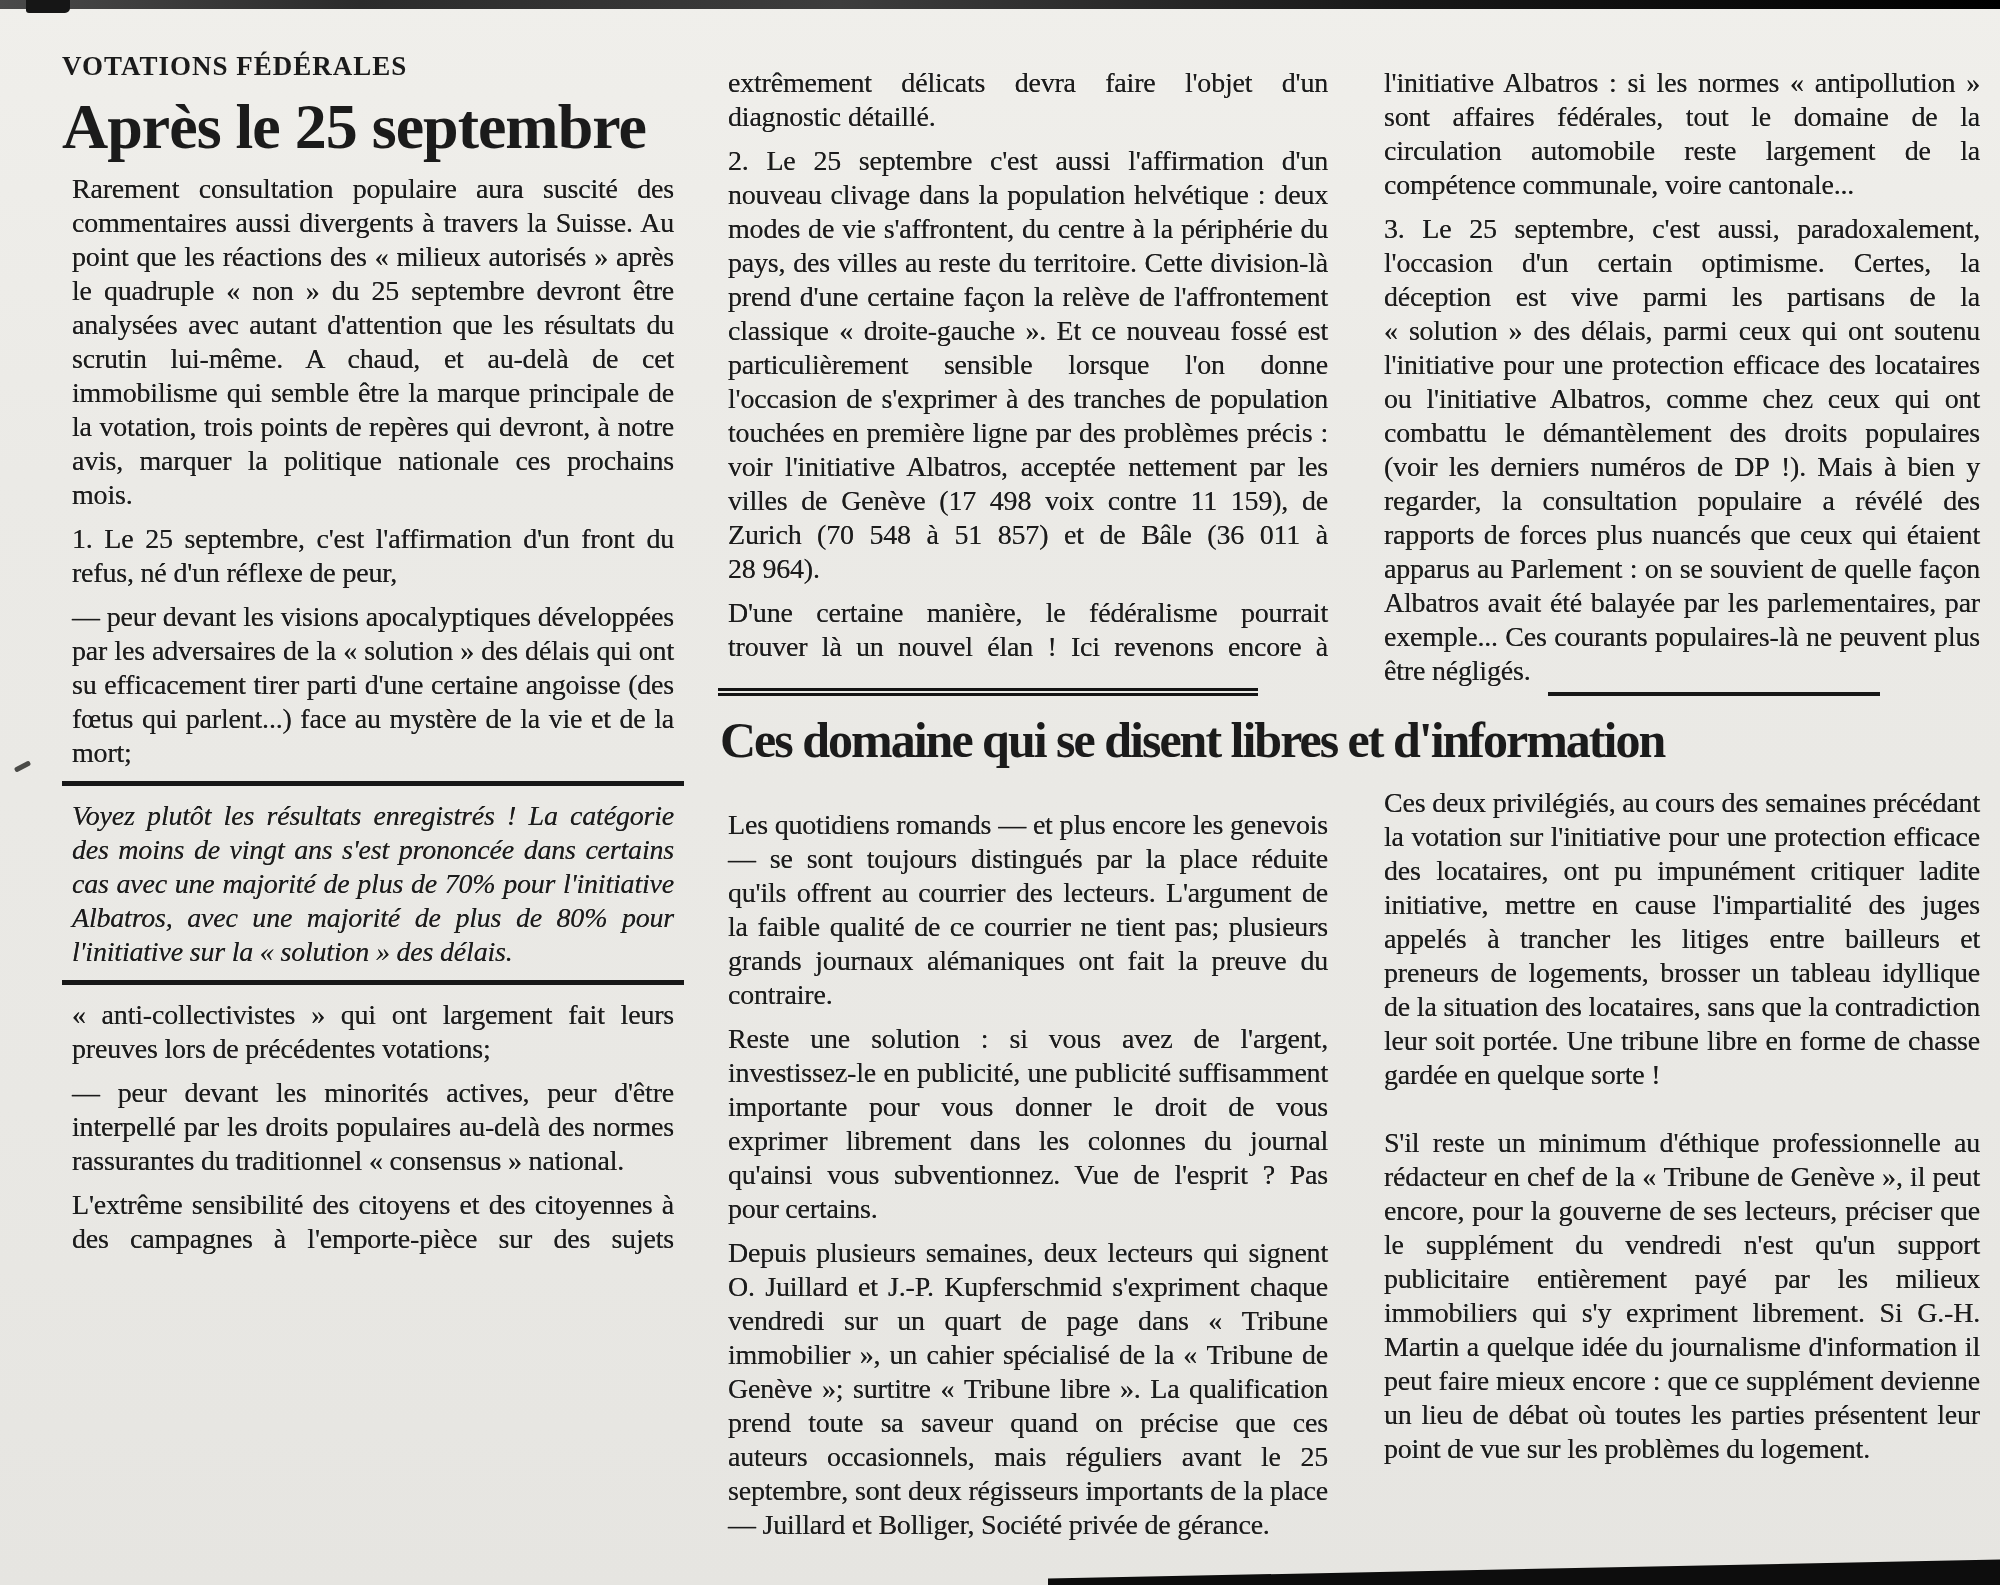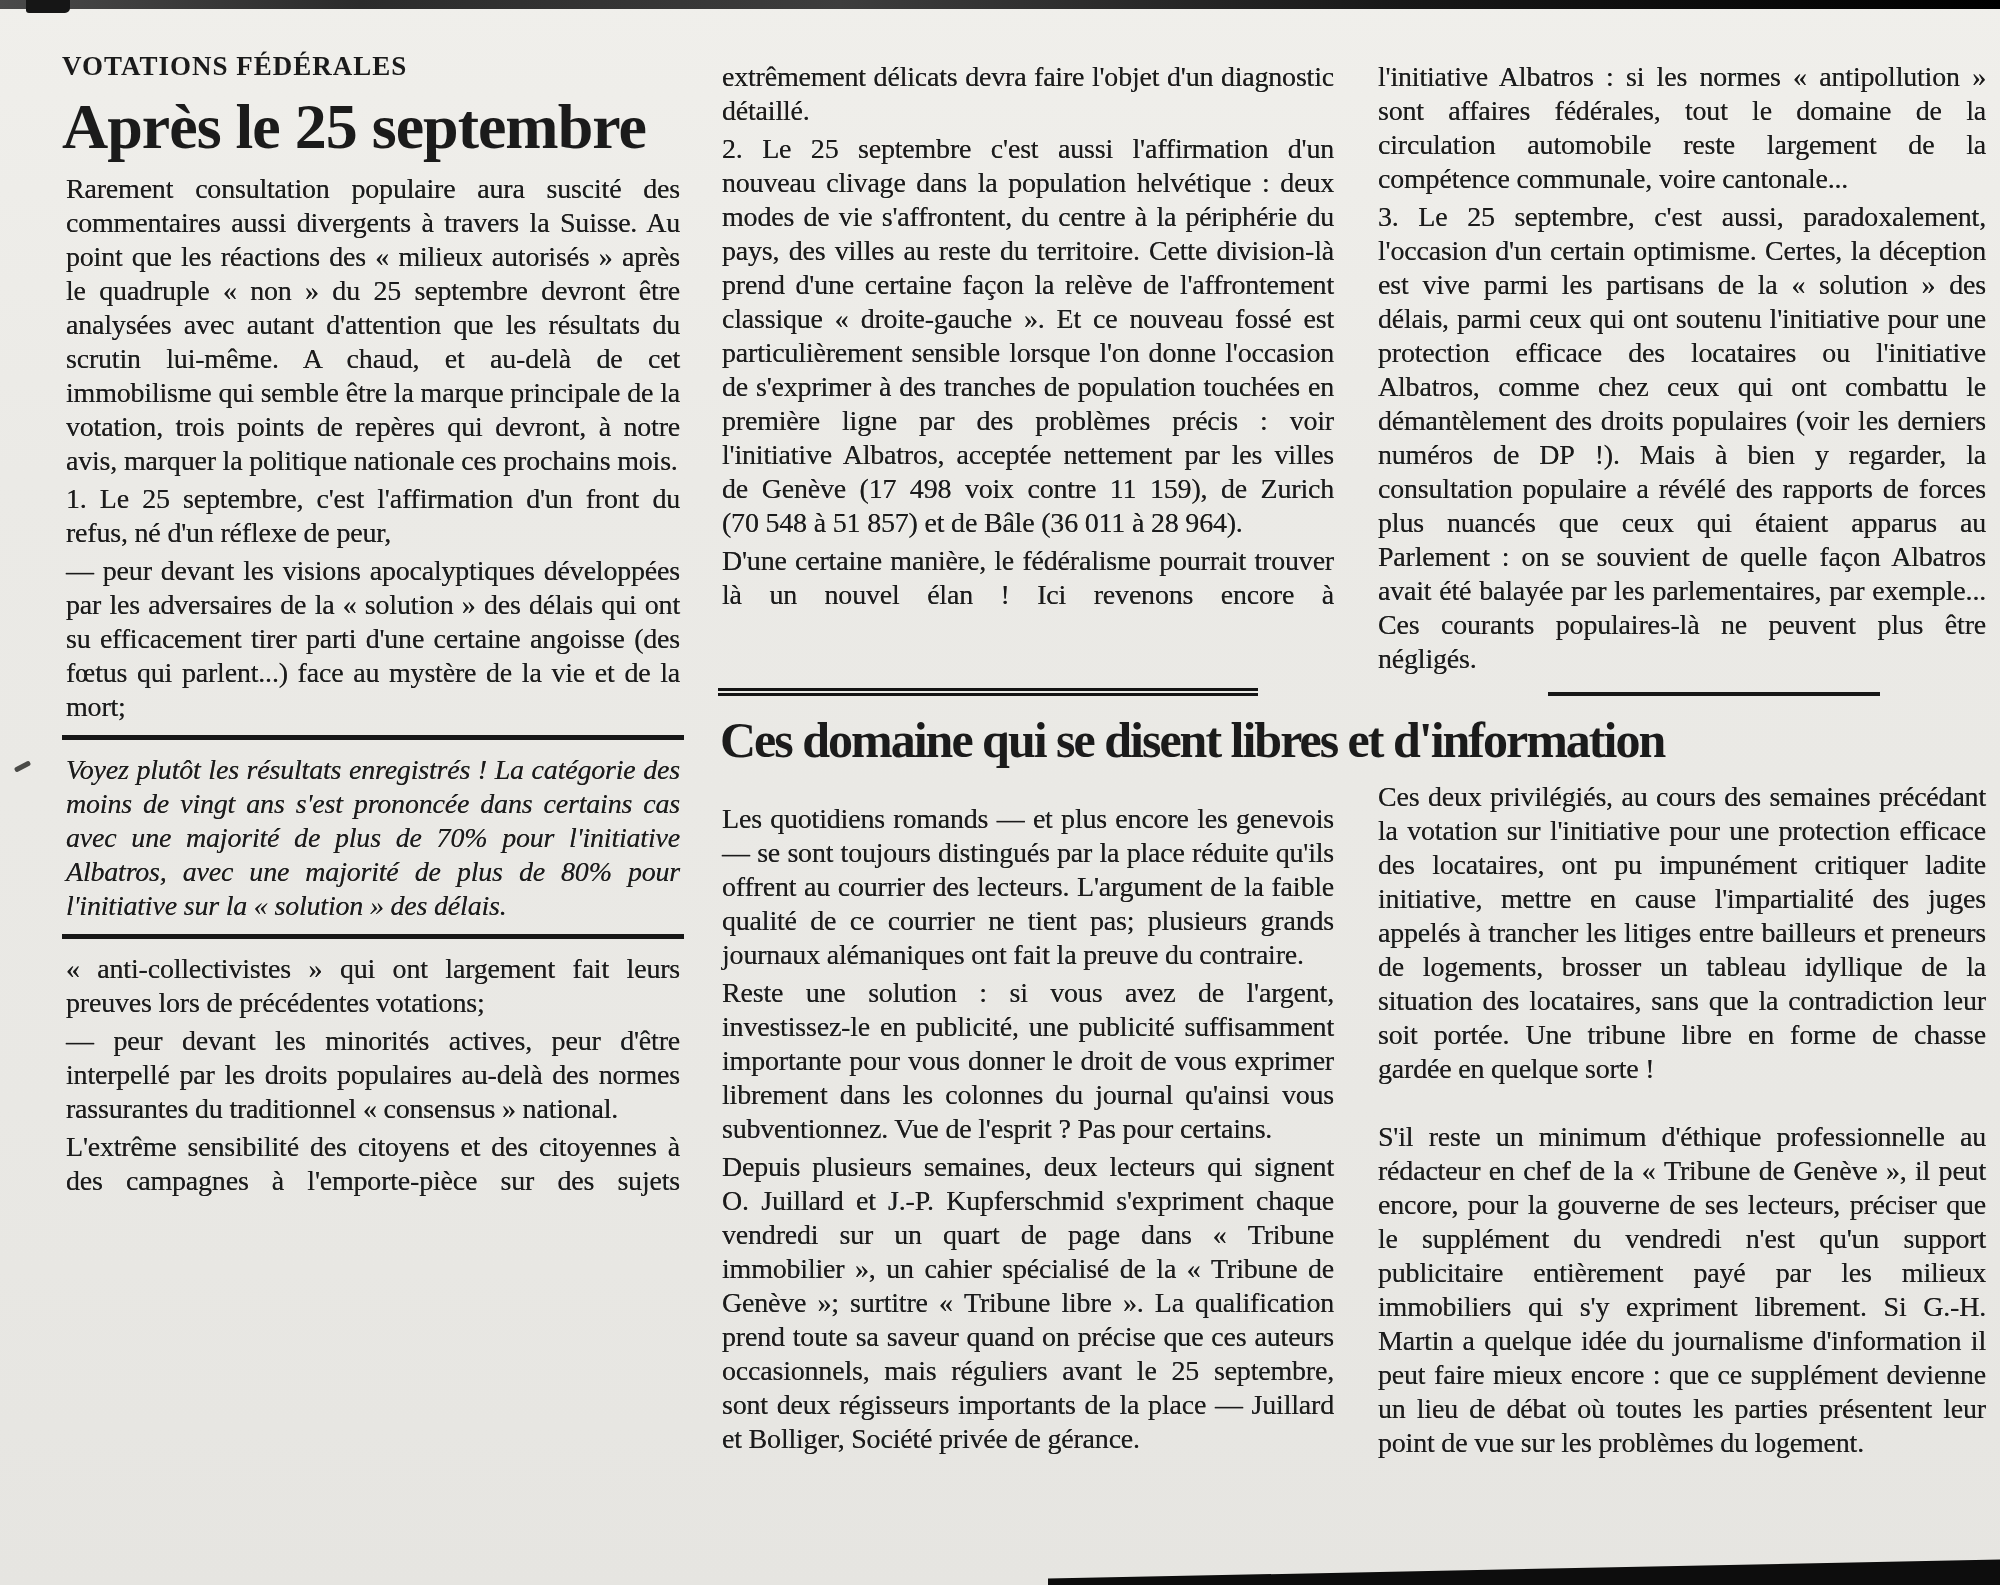--- a/index.html
+++ b/index.html
@@ -27,21 +27,21 @@
   .col3 { left:1374px;top:56px;  width:616px; }
   .a2colA { position:absolute; left:718px;  top:798px; width:620px; }
   .a2colB { position:absolute; left:1374px; top:776px; width:616px; }
   .a2colB .group2 { margin-top:34px; }
 
   .kicker { font-weight:bold; font-size:27px; line-height:32px; letter-spacing:1px; }
   .headline1 { font-weight:bold; font-size:64px; line-height:58px; letter-spacing:-1px; margin-top:16px; }
   .headline2 { position:absolute; left:720px; top:712px; width:1120px;
     font-weight:bold; font-size:50px; line-height:56px; letter-spacing:-2px; white-space:nowrap; }
 
-  .para { margin:4px; text-align:justify; font-size:28px; line-height:34px;
+  .para { margin:10px; text-align:justify; font-size:28px; line-height:34px;
     letter-spacing:-0.2px; text-shadow:0 0 0.6px rgba(25,25,25,0.75);font-family:Liberation Serif, serif; }
   .cont { text-align-last:justify; }
   .inset .para { font-style:italic; }
 
   .col1 .paras  { margin-top:16px; }
   .rule { background:#171717; height:5px; }
   .col1 .rule   { margin-top:11px; }
   .col1 .inset  { margin-top:13px; }
   .col1 .after  { margin-top:13px; }
 

